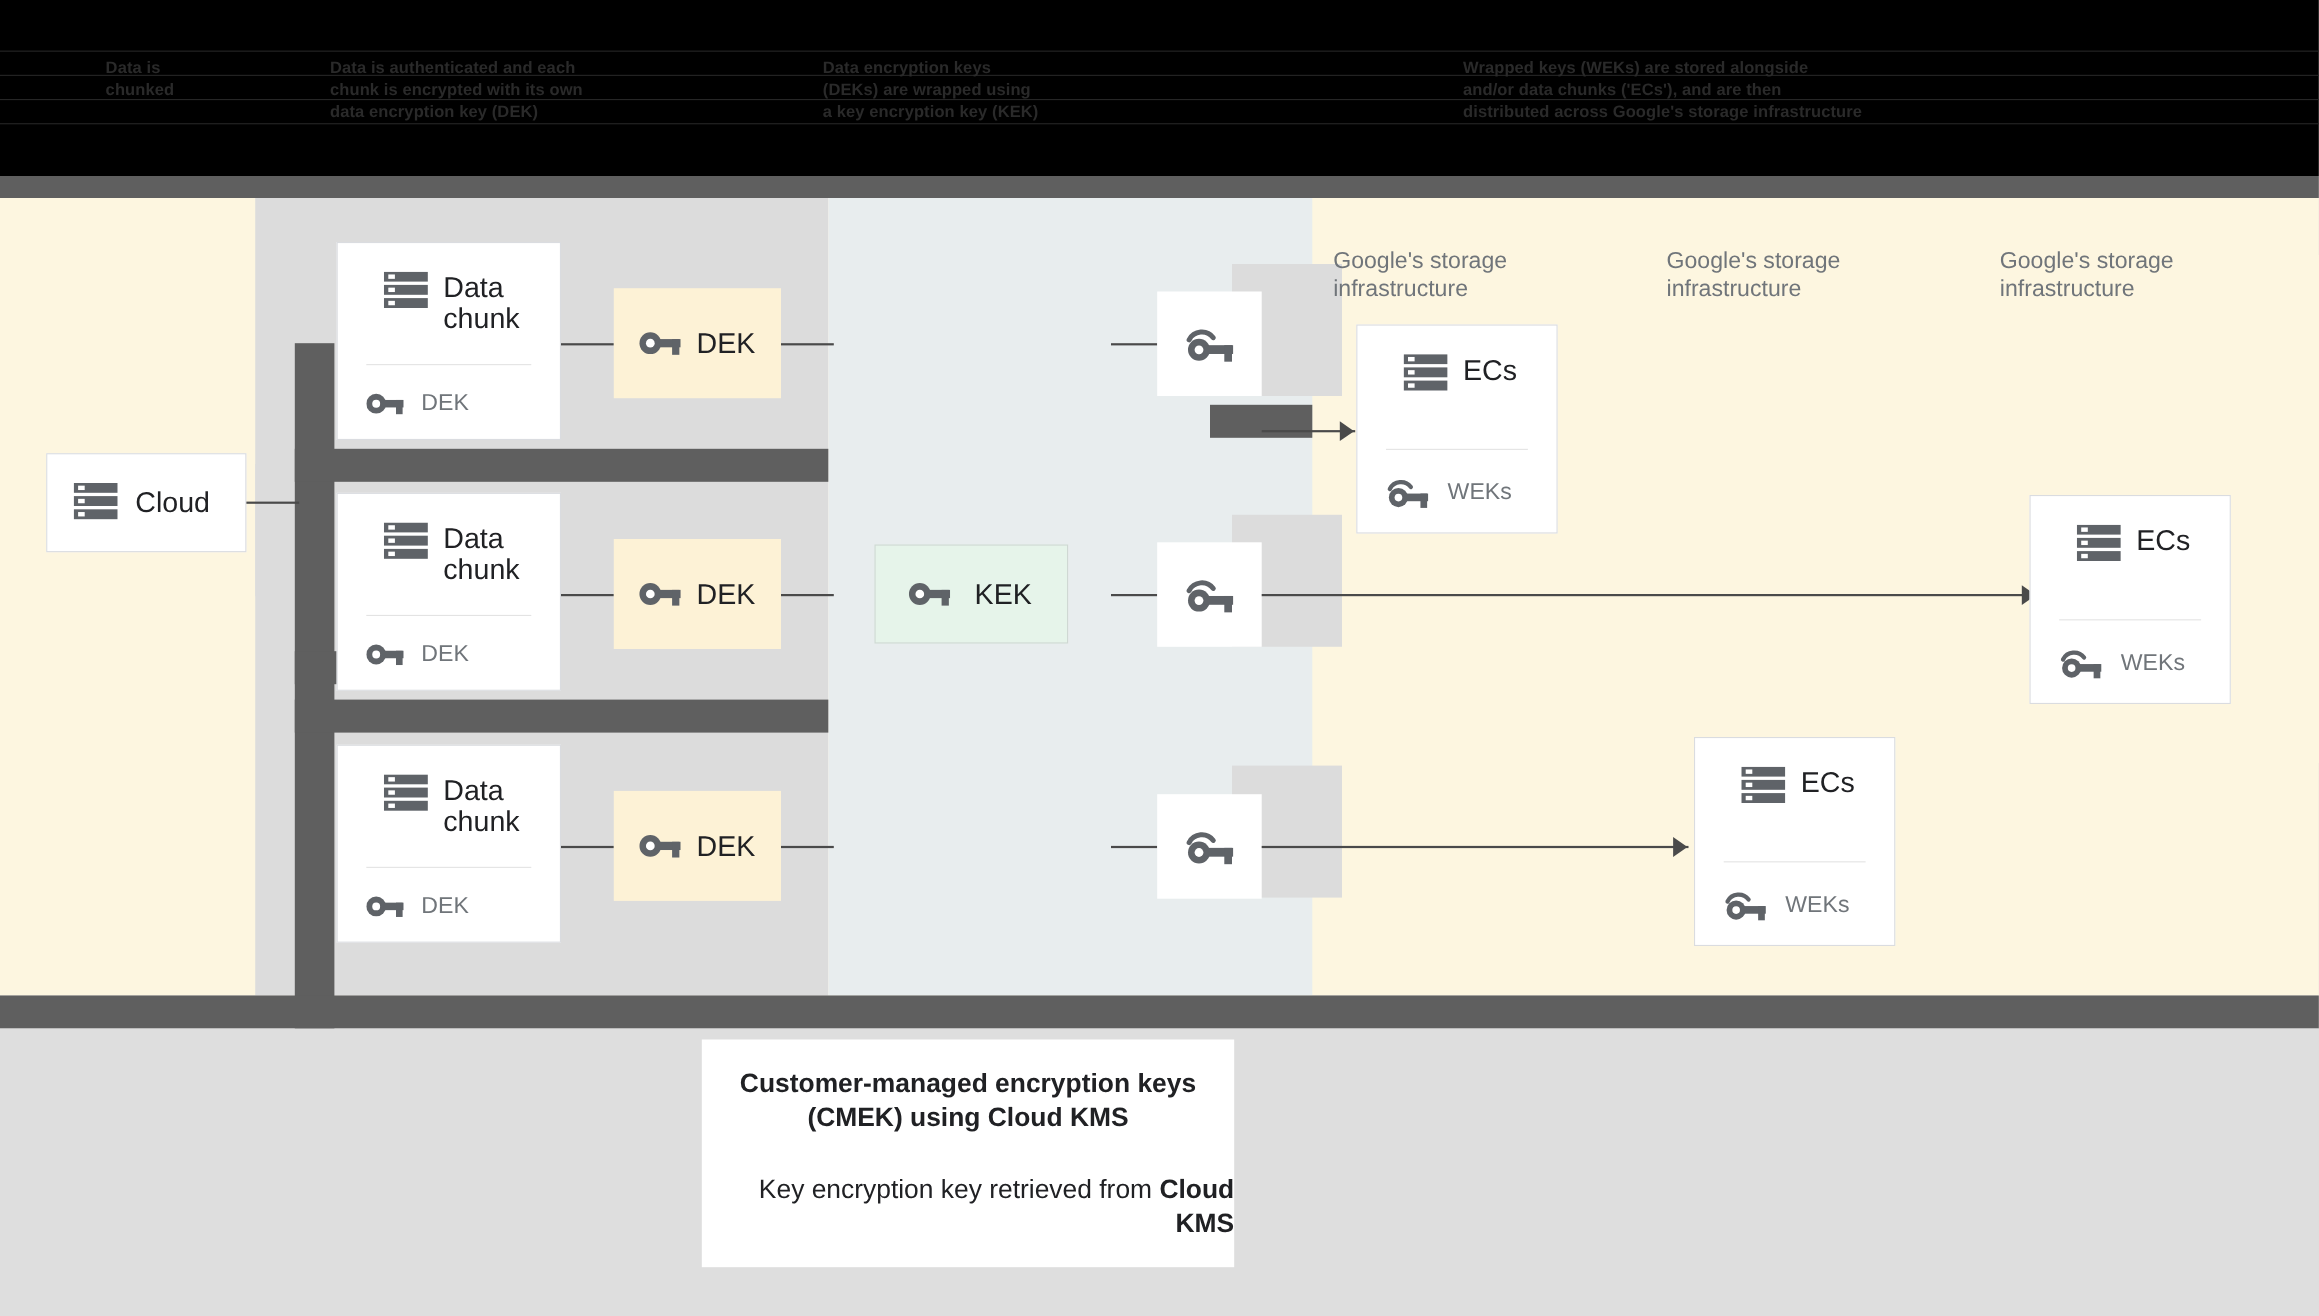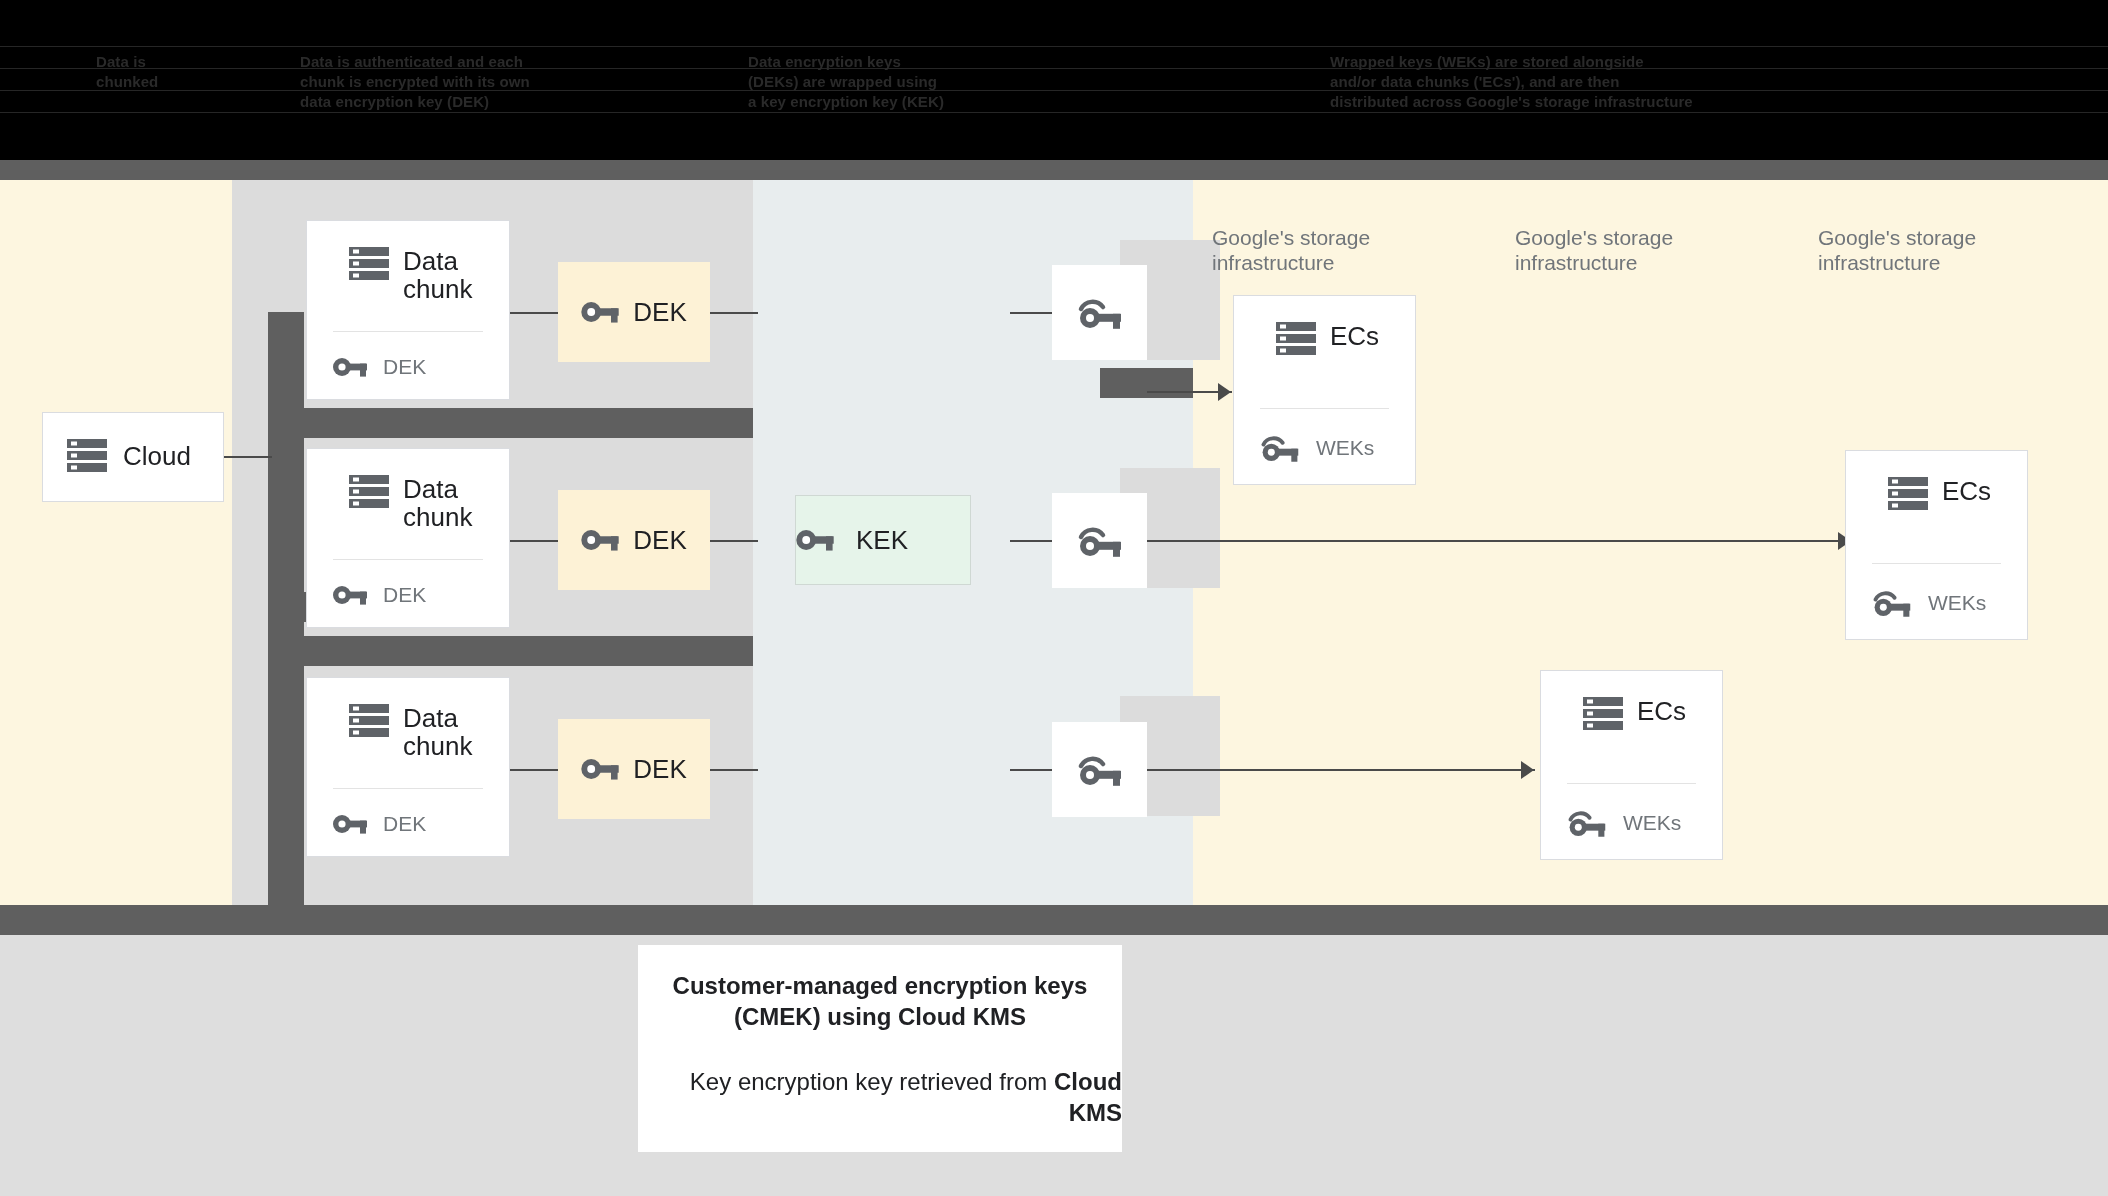--- a/index.html
+++ b/index.html
@@ -32,21 +32,21 @@
   .card-title{font-size:26px;color:#202124;line-height:28px;}
   .card-sep{position:absolute;left:26px;right:26px;height:1px;background:#e3e3e3;}
   .card-foot{position:absolute;left:26px;display:flex;align-items:center;gap:16px;}
   .card-foot-label{font-size:21px;color:#70757a;}
 
   
   .dekbox{position:absolute;background:#fdf2d6;display:flex;align-items:center;justify-content:center;gap:14px;}
   .dekbox .lbl{font-size:26px;color:#202124;}
 
   
-  .kekbox{position:absolute;background:#e6f4ea;border:1px solid #cfd8d3;box-sizing:border-box;display:flex;align-items:center;gap:22px;}
+  .kekbox{position:absolute;background:#e6f4ea;border:1px solid #cfd8d3;box-sizing:border-box;display:flex;align-items:center;gap:22px;padding-left:30px;}
   .kekbox .lbl{font-size:26px;color:#202124;}
 
   
   .wkey{position:absolute;background:#fff;display:flex;align-items:center;justify-content:center;}
 
   
   .conn{position:absolute;height:2px;background:#4a4a4a;}
   .arrowhead{position:absolute;width:0;height:0;border-top:9px solid transparent;border-bottom:9px solid transparent;border-left:13px solid #4a4a4a;}
 
   

